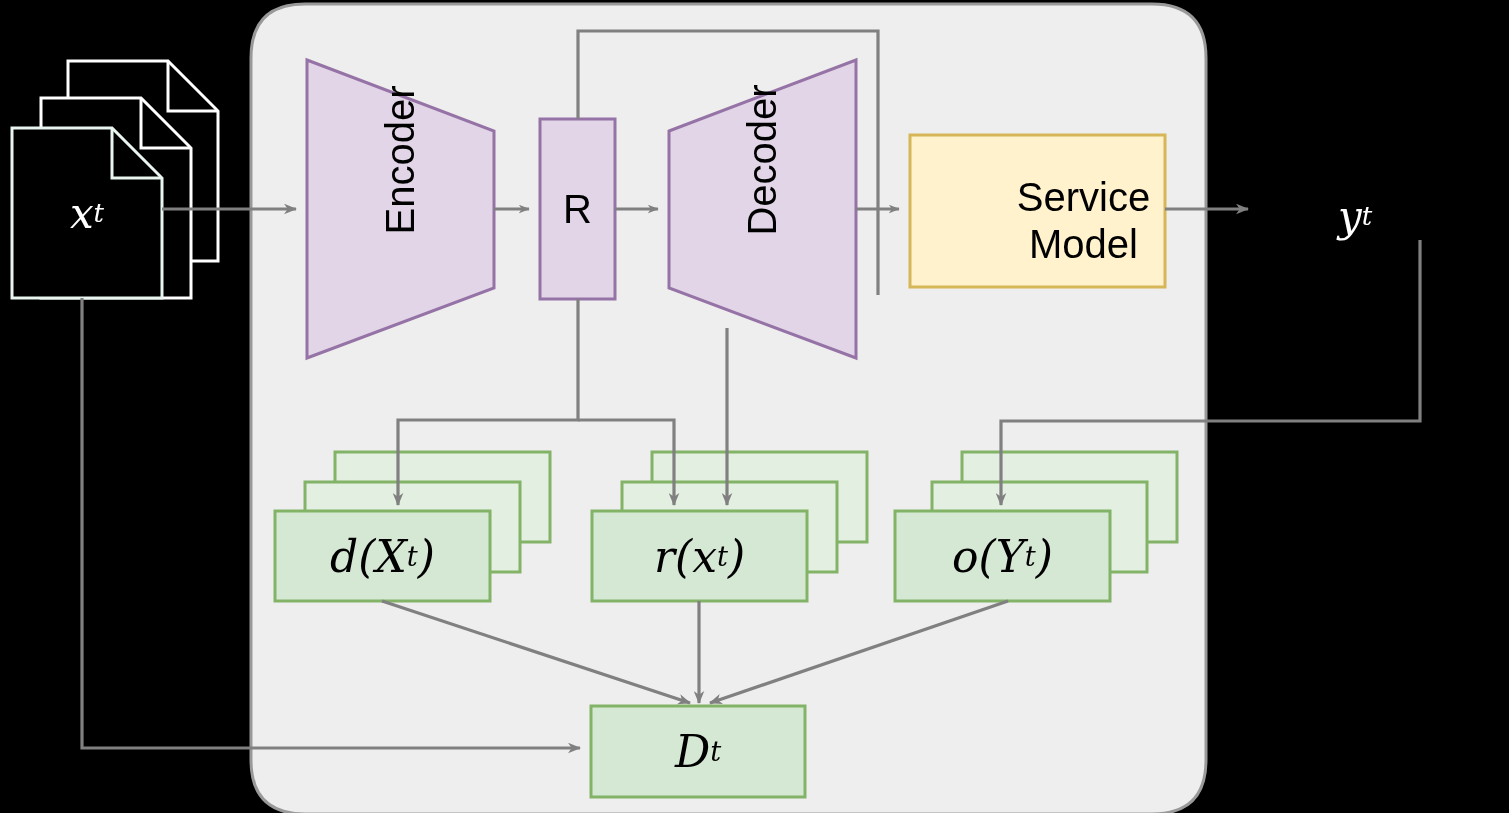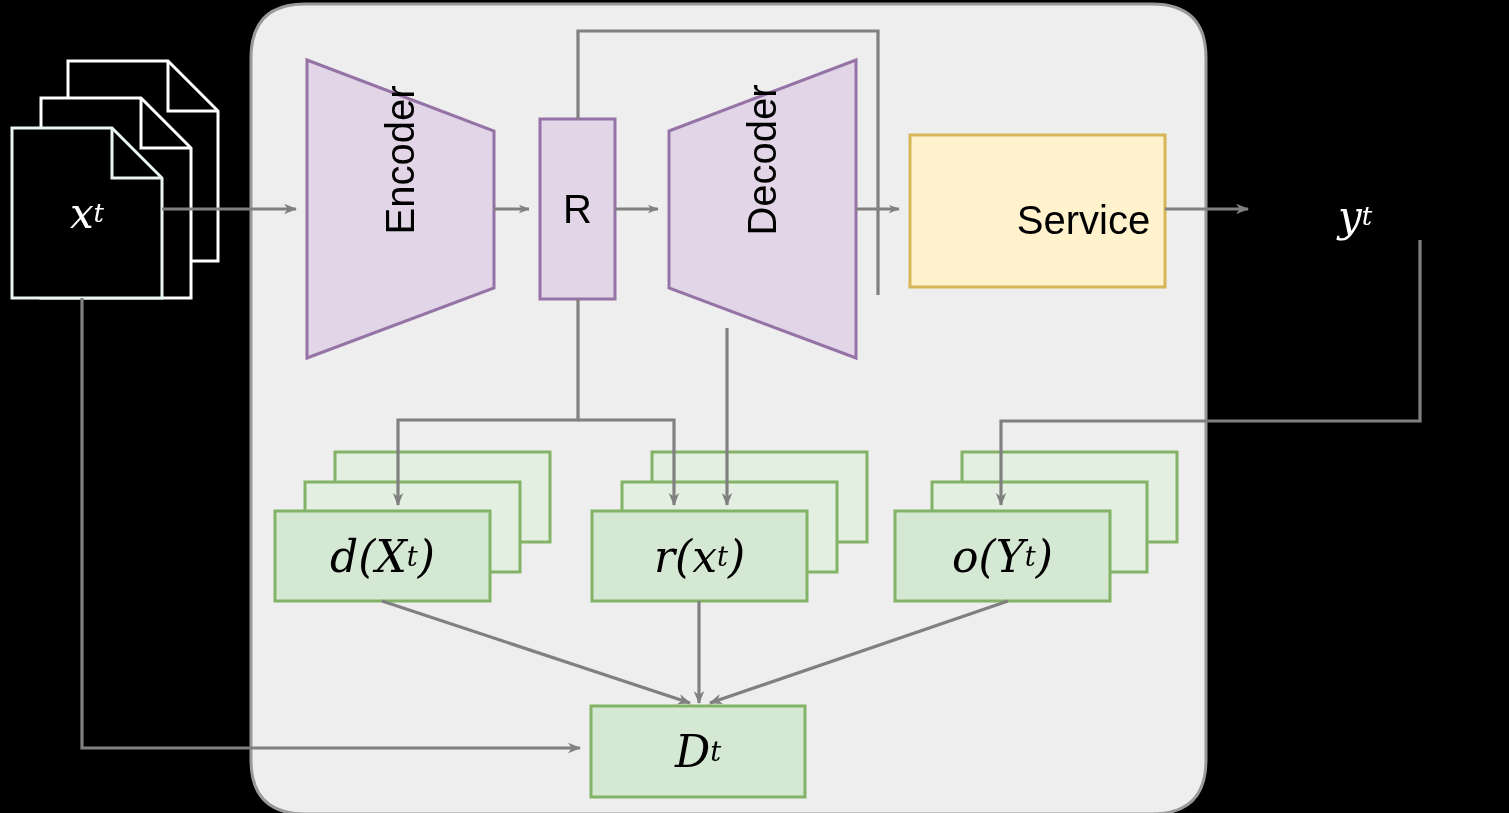--- a/index.html
+++ b/index.html
@@ -167,20 +167,21 @@
   <div class="lbl sans-label" style="left:540px; top:184px; width:75px; height:50px; font-size:40px;">
     <span>R</span>
   </div>
 
   <div class="lbl sans-label rot-label" style="left:662px; top:135px; width:200px; height:50px; font-size:40px;">
     <span>Decoder</span>
   </div>
 
   <div class="lbl sans-label" style="left:956px; top:135px; width:255px; height:152px; font-size:40px; flex-direction:column; line-height:1.18;margin-top:10px;">
     <span>Service</span>
+    <span>Model</span>
   </div>
 
   <div class="lbl math-label" style="left:1290px; top:186px; width:130px; height:60px; color:#ffffff; font-size:42px;">
     <span>y</span>
       <span class="sub">t</span>
   </div>
 
   <div class="lbl math-label" style="left:275px; top:511px; width:215px; height:90px; font-size:44px;">
     <span>d</span>
       <span>(</span>

